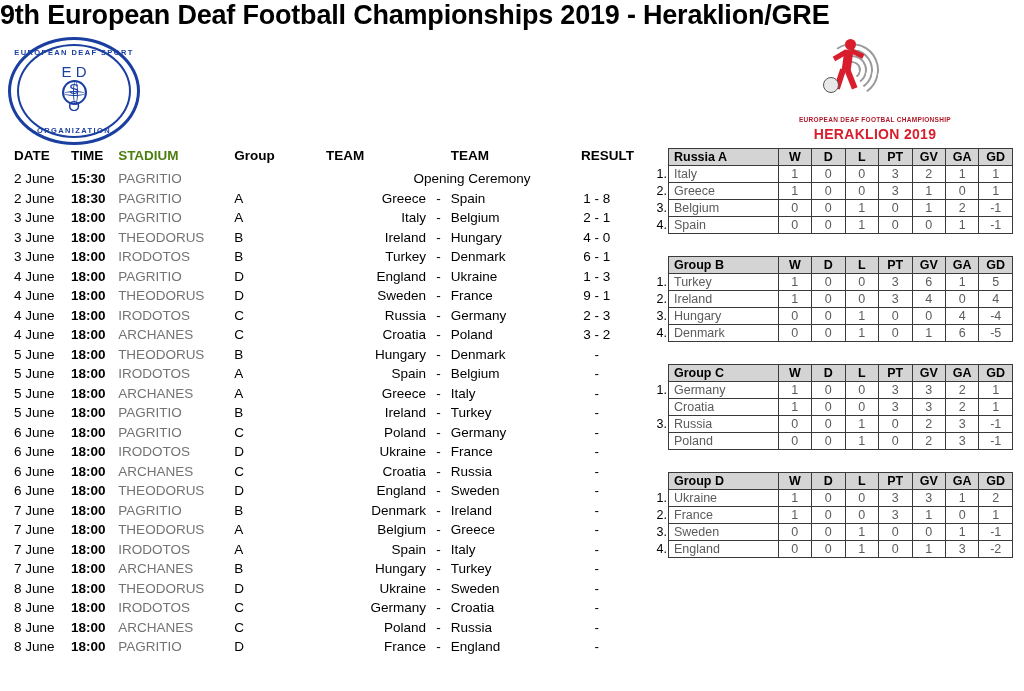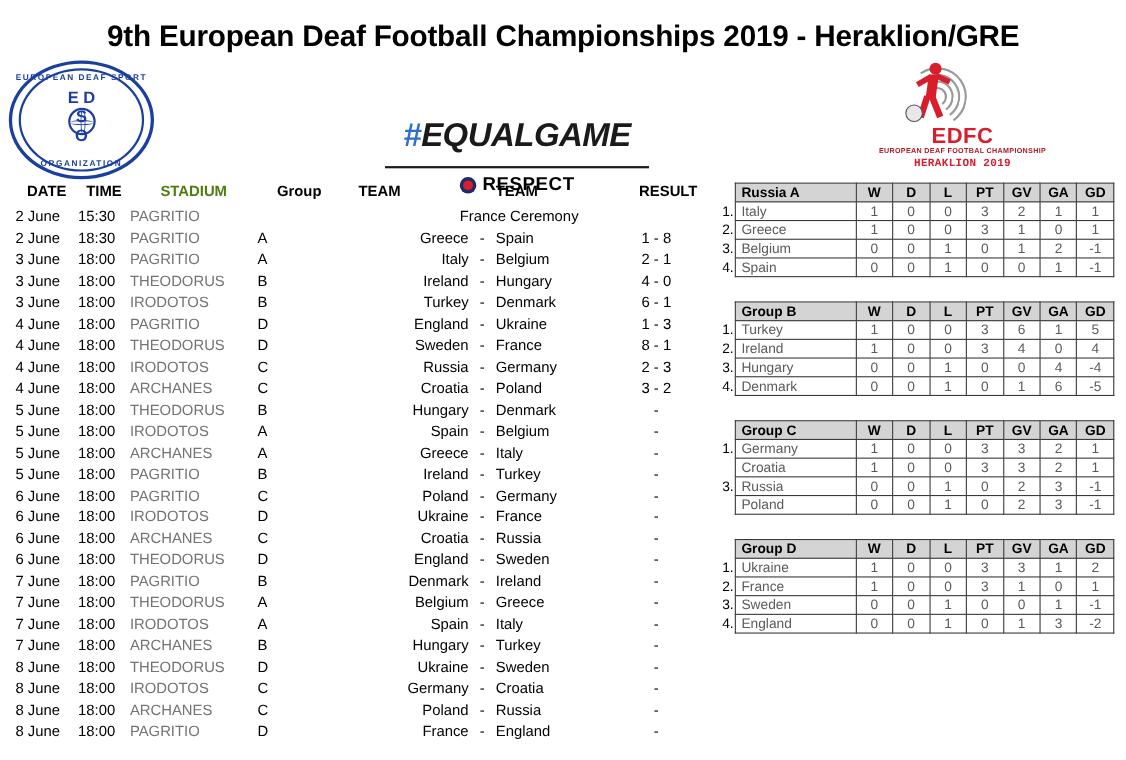--- a/index.html
+++ b/index.html
@@ -13,23 +13,23 @@
     font-family: "Liberation Sans", sans-serif;
     color: #000000;
     overflow: hidden;
     position: relative;
   }
 
   
   .title {
     font-size: 27px;
     font-weight: bold;
-    text-align: center;
+    text-align: left;
     letter-spacing: -0.2px;
-    padding: 18px 0 2px 0;
+    padding: 0 0 2px 0;
     white-space: nowrap;
   }
 
   
   .logo-row {
     position: relative;
     height: 115px;
   }
 
   
@@ -69,21 +69,21 @@
     letter-spacing: 1.4px;
   }
   .edso-arc-top { top: 11px; }
   .edso-arc-bottom { bottom: 10px; }
   .edso-letters {
     position: absolute;
     left: 0; top: 26px;
     width: 132px;
     text-align: center;
     color: #1a3fa0;
-    font-weight: bold;
+    font-weight: normal;
     font-size: 15px;
     line-height: 17px;
   }
   .edso-globe {
     position: absolute;
     left: 54px;
     top: 43px;
     width: 25px;
     height: 25px;
     border-radius: 50%;
@@ -229,25 +229,24 @@
     width: 160px;
     font-size: 6.5px;
     font-weight: bold;
     color: #b0192a;
     letter-spacing: 0.3px;
   }
   .edfc-city {
     position: absolute;
     left: 0; top: 91px;
     width: 160px;
-    font-size: 10px;
+    font-size: 14px;
     font-weight: bold;
     color: #d81e2c;
     letter-spacing: 0.3px;
-    font-family: Liberation Mono, monospace;
   }
 
   
   .content {
     position: relative;
     height: 515px;
   }
 
   
   .fixtures {
@@ -258,30 +257,30 @@
     font-size: 13.5px;
   }
   .fixtures table {
     border-collapse: collapse;
     width: 100%;
   }
   .fixtures th {
     font-weight: bold;
     font-size: 13.5px;
     padding: 0 0 6px 0;
-    text-align: center;
+    text-align: left;
     white-space: nowrap;
   }
   .fixtures td {
     padding: 0;
     line-height: 19.5px;
     white-space: nowrap;
   }
   .col-date   { width: 58px;  text-align: left; }
-  .col-time   { width: 48px;  text-align: left; }
+  .col-time   { width: 48px;  text-align: left; font-weight: bold; }
   .col-stadium{ width: 118px; text-align: left; color: #737373; }
   .col-group  { width: 78px;  text-align: left; }
   .col-team1  { width: 104px; text-align: right; }
   .col-dash   { width: 26px;  text-align: center; }
   .col-team2  { width: 112px; text-align: left; }
   .col-result { width: 76px;  text-align: center; }
 
   .fixtures th.col-stadium { color: #4d7c0f; }
   .fixtures th.col-team1,
   .fixtures th.col-team2 { text-align: left; }
@@ -355,49 +354,39 @@
     <div class="edso-arc-text edso-arc-top">EUROPEAN DEAF SPORT</div>
     <div class="edso-arc-text edso-arc-bottom">ORGANIZATION</div>
     <div class="edso-letters">
       <div>E D</div>
       <div>S</div>
       <div>O</div>
     </div>
     <div class="edso-globe"></div>
   </div>
 
-  <div class="equalgame">
-    <div class="eg-line">
-      <span class="eg-hash">#</span><span class="eg-equal">EQUAL</span><span class="eg-game">GAME</span>
-    </div>
-    <div class="respect">
-      <span class="respect-badge"></span>
-      <span>RESPECT</span>
-    </div>
-  </div>
 
   <div class="edfc">
     <div class="edfc-figure">
       <div class="edfc-arcs">
         <span></span>
           <span></span>
           <span></span>
           <span></span>
       </div>
       <div class="edfc-player">
         <i class="p-head"></i>
           <i class="p-body"></i>
           <i class="p-arm1"></i>
           <i class="p-arm2"></i>
           <i class="p-leg1"></i>
           <i class="p-leg2"></i>
       </div>
       <div class="edfc-ball"></div>
     </div>
-    <div class="edfc-title">EDFC</div>
     <div class="edfc-sub">EUROPEAN DEAF FOOTBAL CHAMPIONSHIP</div>
     <div class="edfc-city">HERAKLION 2019</div>
   </div>
 
 </div>
 
 <div class="content">
 
   <div class="fixtures">
     <table>
@@ -412,21 +401,21 @@
           <th class="col-team2">TEAM</th>
           <th class="col-result">RESULT</th>
         </tr>
       </thead>
       <tbody id="fixtures-body">
           <tr>
             <td class="col-date">2 June</td>
             <td class="col-time">15:30</td>
             <td class="col-stadium">PAGRITIO</td>
             <td class="col-group"></td>
-            <td colspan="4" class="ceremony">France Ceremony</td>
+            <td colspan="4" class="ceremony">Opening Ceremony</td>
           </tr>
           <tr>
             <td class="col-date">2 June</td>
             <td class="col-time">18:30</td>
             <td class="col-stadium">PAGRITIO</td>
             <td class="col-group">A</td>
             <td class="col-team1">Greece</td>
             <td class="col-dash">-</td>
             <td class="col-team2">Spain</td>
             <td class="col-result">1 - 8</td>
@@ -472,21 +461,21 @@
             <td class="col-result">1 - 3</td>
           </tr>
           <tr>
             <td class="col-date">4 June</td>
             <td class="col-time">18:00</td>
             <td class="col-stadium">THEODORUS</td>
             <td class="col-group">D</td>
             <td class="col-team1">Sweden</td>
             <td class="col-dash">-</td>
             <td class="col-team2">France</td>
-            <td class="col-result">8 - 1</td>
+            <td class="col-result">9 - 1</td>
           </tr>
           <tr>
             <td class="col-date">4 June</td>
             <td class="col-time">18:00</td>
             <td class="col-stadium">IRODOTOS</td>
             <td class="col-group">C</td>
             <td class="col-team1">Russia</td>
             <td class="col-dash">-</td>
             <td class="col-team2">Germany</td>
             <td class="col-result">2 - 3</td>

